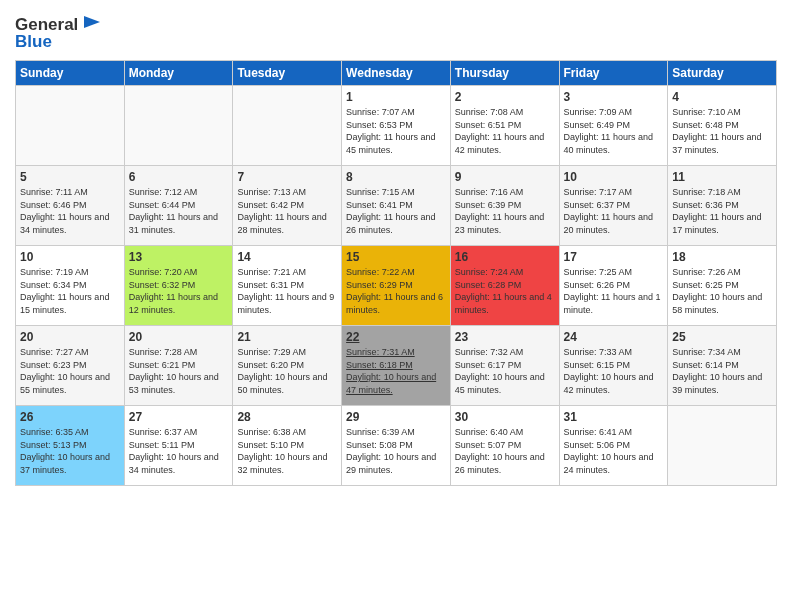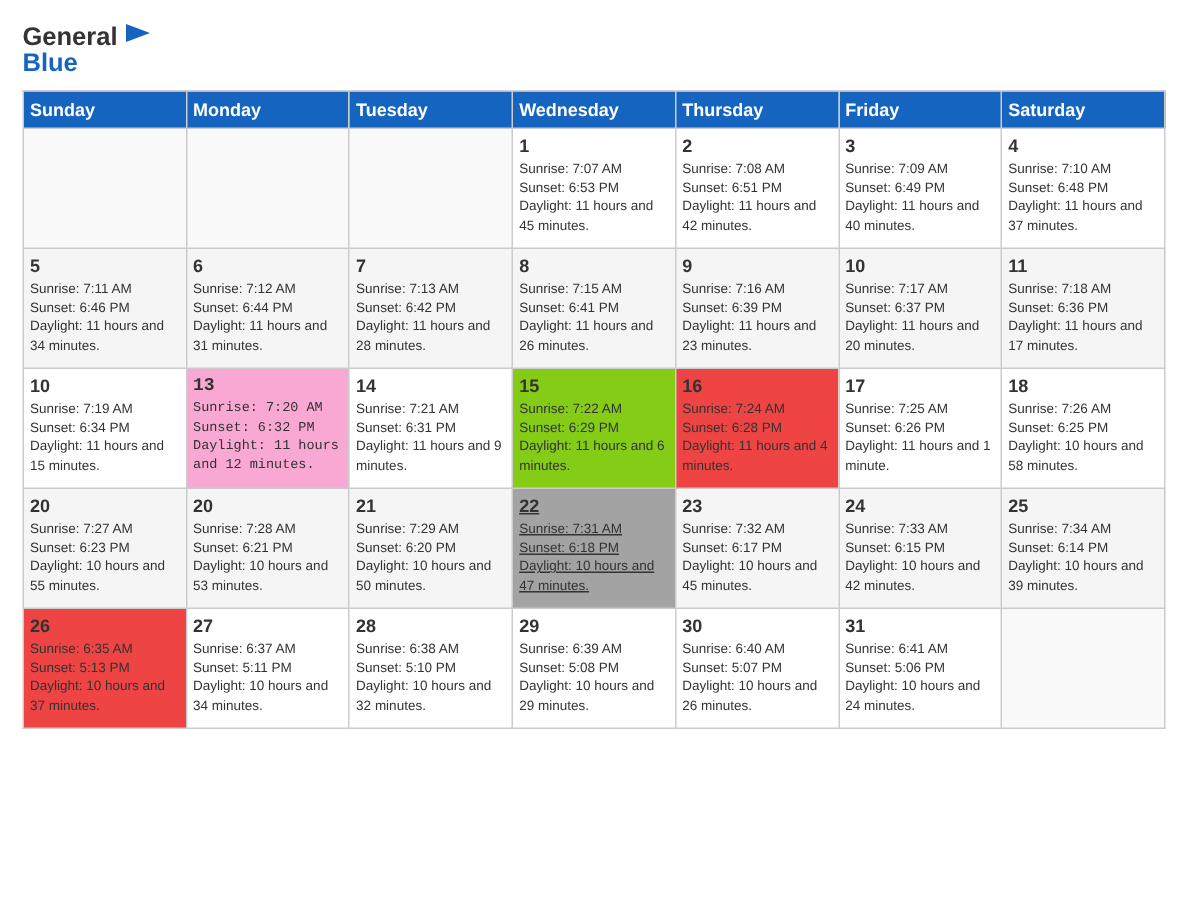--- a/index.html
+++ b/index.html
@@ -179,29 +179,29 @@
           <td style="background: rgb(245, 245, 245); margin-top: 40px;">
             <span class="day-num">11</span>
             <div class="day-info">Sunrise: 7:18 AM<br>Sunset: 6:36 PM<br>Daylight: 11 hours and 17 minutes.</div>
           </td>
         </tr>
         <tr>
           <td style="background: rgb(255, 255, 255);">
             <span class="day-num">10</span>
             <div class="day-info">Sunrise: 7:19 AM<br>Sunset: 6:34 PM<br>Daylight: 11 hours and 15 minutes.</div>
           </td>
-          <td style="background: #f9a8d4; font-family: Liberation Mono, monospace;">
+          <td style="background: #bef264;">
             <span class="day-num">13</span>
             <div class="day-info">Sunrise: 7:20 AM<br>Sunset: 6:32 PM<br>Daylight: 11 hours and 12 minutes.</div>
           </td>
           <td style="background: rgb(255, 255, 255);">
             <span class="day-num">14</span>
             <div class="day-info">Sunrise: 7:21 AM<br>Sunset: 6:31 PM<br>Daylight: 11 hours and 9 minutes.</div>
           </td>
-          <td style="background: #84cc16;">
+          <td style="background: #eab308;">
             <span class="day-num">15</span>
             <div class="day-info">Sunrise: 7:22 AM<br>Sunset: 6:29 PM<br>Daylight: 11 hours and 6 minutes.</div>
           </td>
           <td style="background: #ef4444;">
             <span class="day-num">16</span>
             <div class="day-info">Sunrise: 7:24 AM<br>Sunset: 6:28 PM<br>Daylight: 11 hours and 4 minutes.</div>
           </td>
           <td style="background: rgb(255, 255, 255);">
             <span class="day-num">17</span>
             <div class="day-info">Sunrise: 7:25 AM<br>Sunset: 6:26 PM<br>Daylight: 11 hours and 1 minute.</div>
@@ -235,21 +235,21 @@
           <td style="background: rgb(245, 245, 245);">
             <span class="day-num">24</span>
             <div class="day-info">Sunrise: 7:33 AM<br>Sunset: 6:15 PM<br>Daylight: 10 hours and 42 minutes.</div>
           </td>
           <td style="background: rgb(245, 245, 245);">
             <span class="day-num">25</span>
             <div class="day-info">Sunrise: 7:34 AM<br>Sunset: 6:14 PM<br>Daylight: 10 hours and 39 minutes.</div>
           </td>
         </tr>
         <tr>
-          <td style="background: #ef4444;">
+          <td style="background: #7dd3fc;">
             <span class="day-num">26</span>
             <div class="day-info">Sunrise: 6:35 AM<br>Sunset: 5:13 PM<br>Daylight: 10 hours and 37 minutes.</div>
           </td>
           <td style="background: rgb(255, 255, 255);">
             <span class="day-num">27</span>
             <div class="day-info">Sunrise: 6:37 AM<br>Sunset: 5:11 PM<br>Daylight: 10 hours and 34 minutes.</div>
           </td>
           <td style="background: rgb(255, 255, 255); margin-left: 20px;">
             <span class="day-num">28</span>
             <div class="day-info">Sunrise: 6:38 AM<br>Sunset: 5:10 PM<br>Daylight: 10 hours and 32 minutes.</div>

